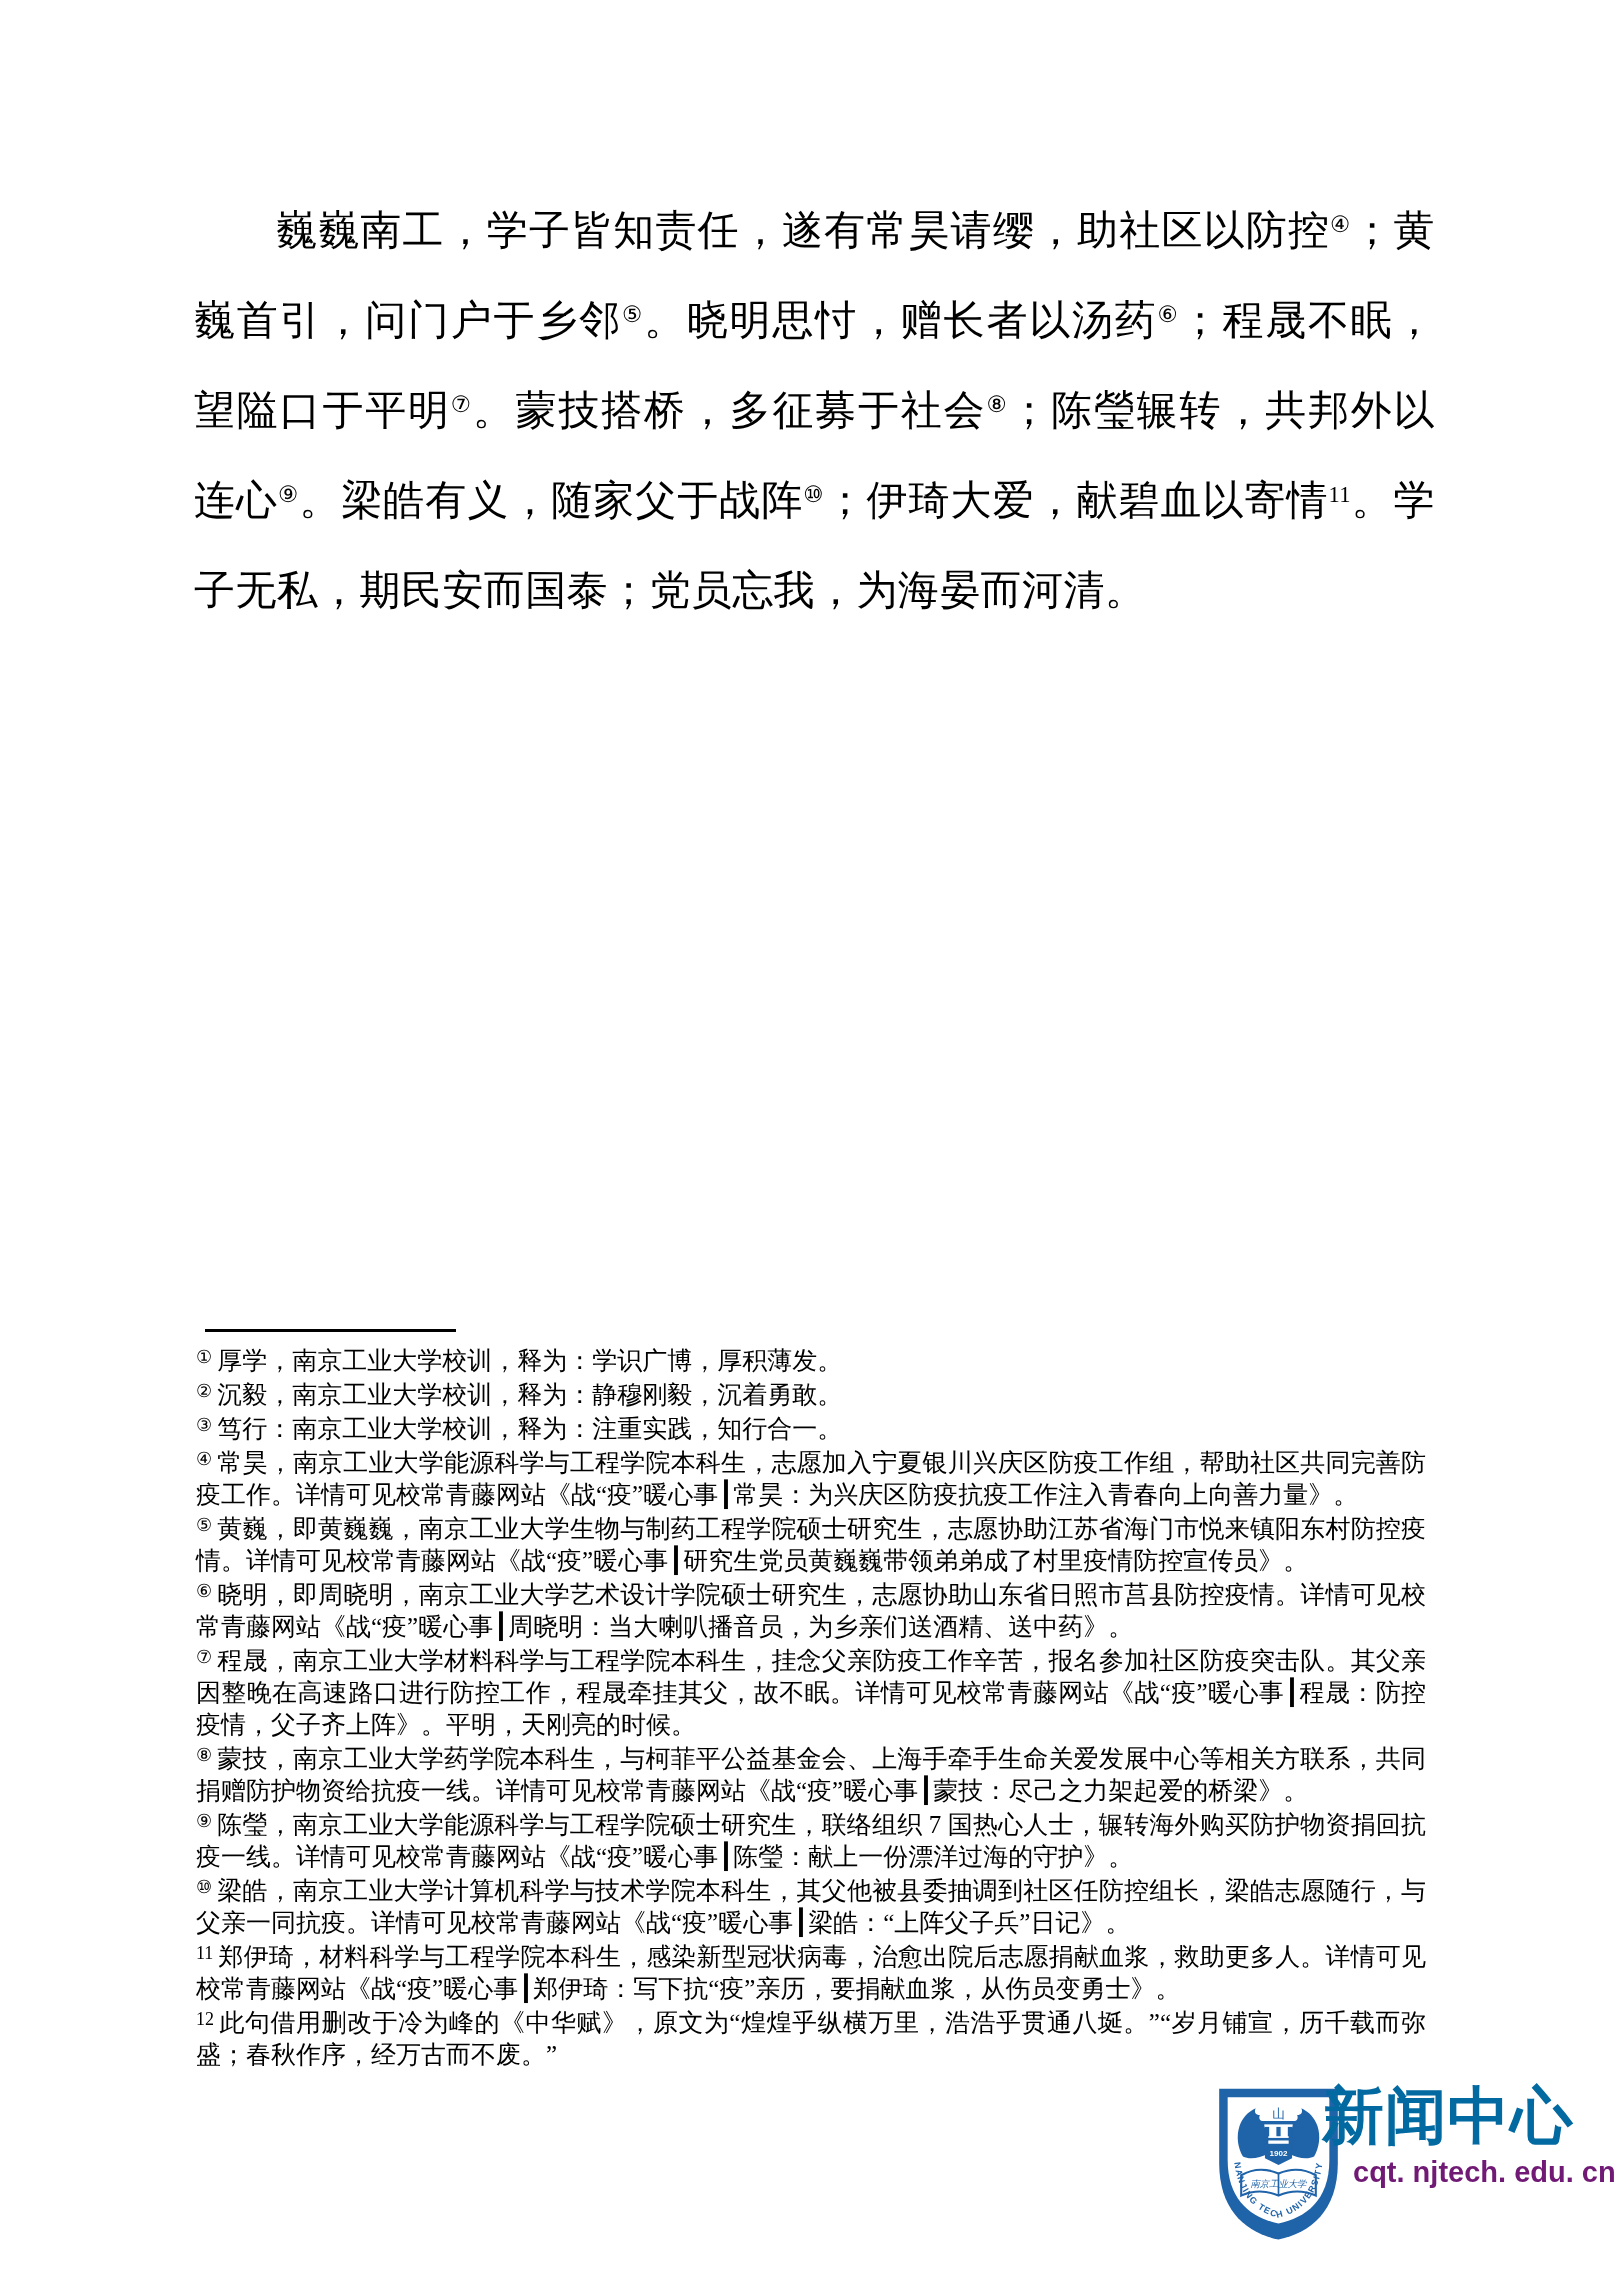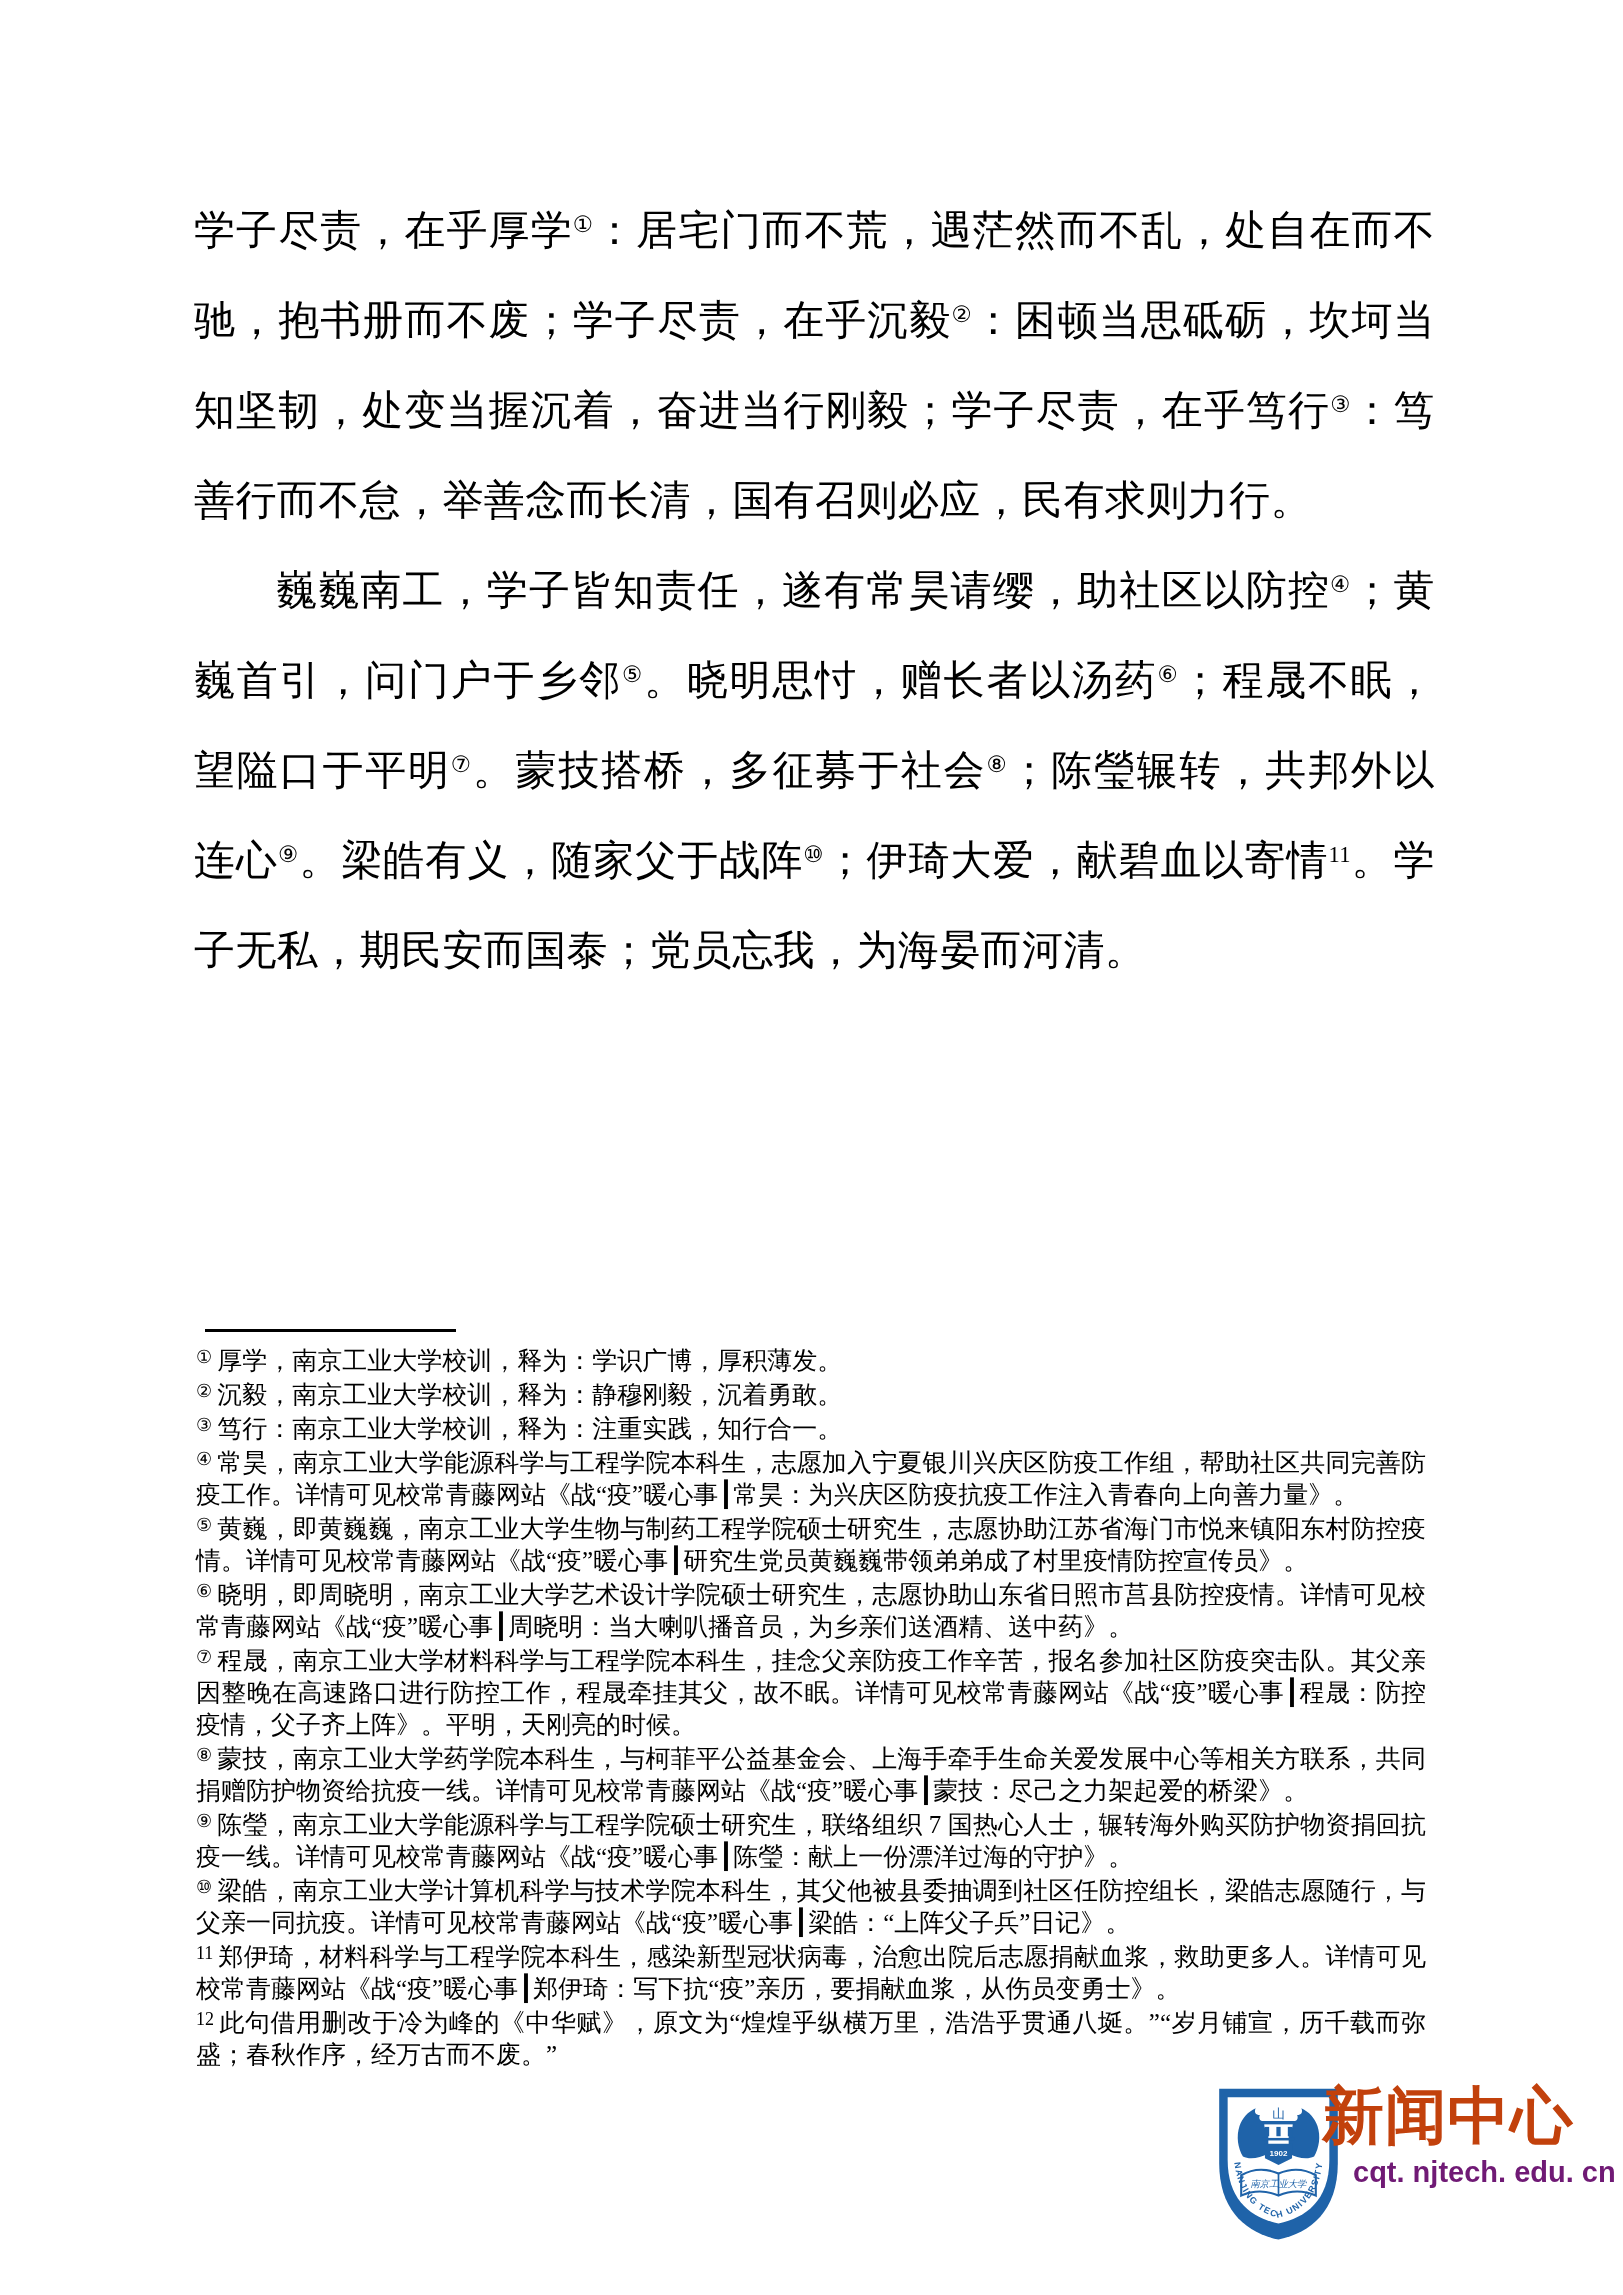--- a/index.html
+++ b/index.html
@@ -53,40 +53,39 @@
     left:1214px;top:2082px;
     width:129px;height:161px;
   }
   .brand-name{
     position:absolute;
     left:1322px;top:2083px;
     font-family:"Liberation Sans","DejaVu Sans",sans-serif;
     font-weight:700;
     font-size:62px;line-height:1.05;
     letter-spacing:0.8px;
-    color:#c2410c;
+    color:#0369a1;
     white-space:nowrap;
   }
   .brand-url{
     position:absolute;
     left:1353px;top:2157px;
     font-family:"Liberation Sans","DejaVu Sans",sans-serif;
     font-weight:700;
     font-size:29px;line-height:1.1;
     color:#701a75;
     white-space:nowrap;
   }
 </style>
 </head>
 <body>
 
 <div class="page">
 
   <div class="main-text">
-      <p>学子尽责，在乎厚学<sup class="fn-ref">①</sup>：居宅门而不荒，遇茫然而不乱，处自在而不驰，抱书册而不废；学子尽责，在乎沉毅<sup class="fn-ref">②</sup>：困顿当思砥砺，坎坷当知坚韧，处变当握沉着，奋进当行刚毅；学子尽责，在乎笃行<sup class="fn-ref">③</sup>：笃善行而不怠，举善念而长清，国有召则必应，民有求则力行。</p>
       <p class="indent">巍巍南工，学子皆知责任，遂有常昊请缨，助社区以防控<sup class="fn-ref">④</sup>；黄巍首引，问门户于乡邻<sup class="fn-ref">⑤</sup>。晓明思忖，赠长者以汤药<sup class="fn-ref">⑥</sup>；程晟不眠，望隘口于平明<sup class="fn-ref">⑦</sup>。蒙技搭桥，多征募于社会<sup class="fn-ref">⑧</sup>；陈瑩辗转，共邦外以连心<sup class="fn-ref">⑨</sup>。梁皓有义，随家父于战阵<sup class="fn-ref">⑩</sup>；伊琦大爱，献碧血以寄情<sup class="fn-ref">11</sup>。学子无私，期民安而国泰；党员忘我，为海晏而河清。</p>
     </div>
 
   <div class="fn-separator"></div>
 
   <div class="footnotes">
       <p><sup class="fn-marker">①</sup>厚学，南京工业大学校训，释为：学识广博，厚积薄发。</p>
       <p><sup class="fn-marker">②</sup>沉毅，南京工业大学校训，释为：静穆刚毅，沉着勇敢。</p>
       <p><sup class="fn-marker">③</sup>笃行：南京工业大学校训，释为：注重实践，知行合一。</p>
       <p><sup class="fn-marker">④</sup>常昊，南京工业大学能源科学与工程学院本科生，志愿加入宁夏银川兴庆区防疫工作组，帮助社区共同完善防疫工作。详情可见校常青藤网站《战“疫”暖心事┃常昊：为兴庆区防疫抗疫工作注入青春向上向善力量》。</p>

